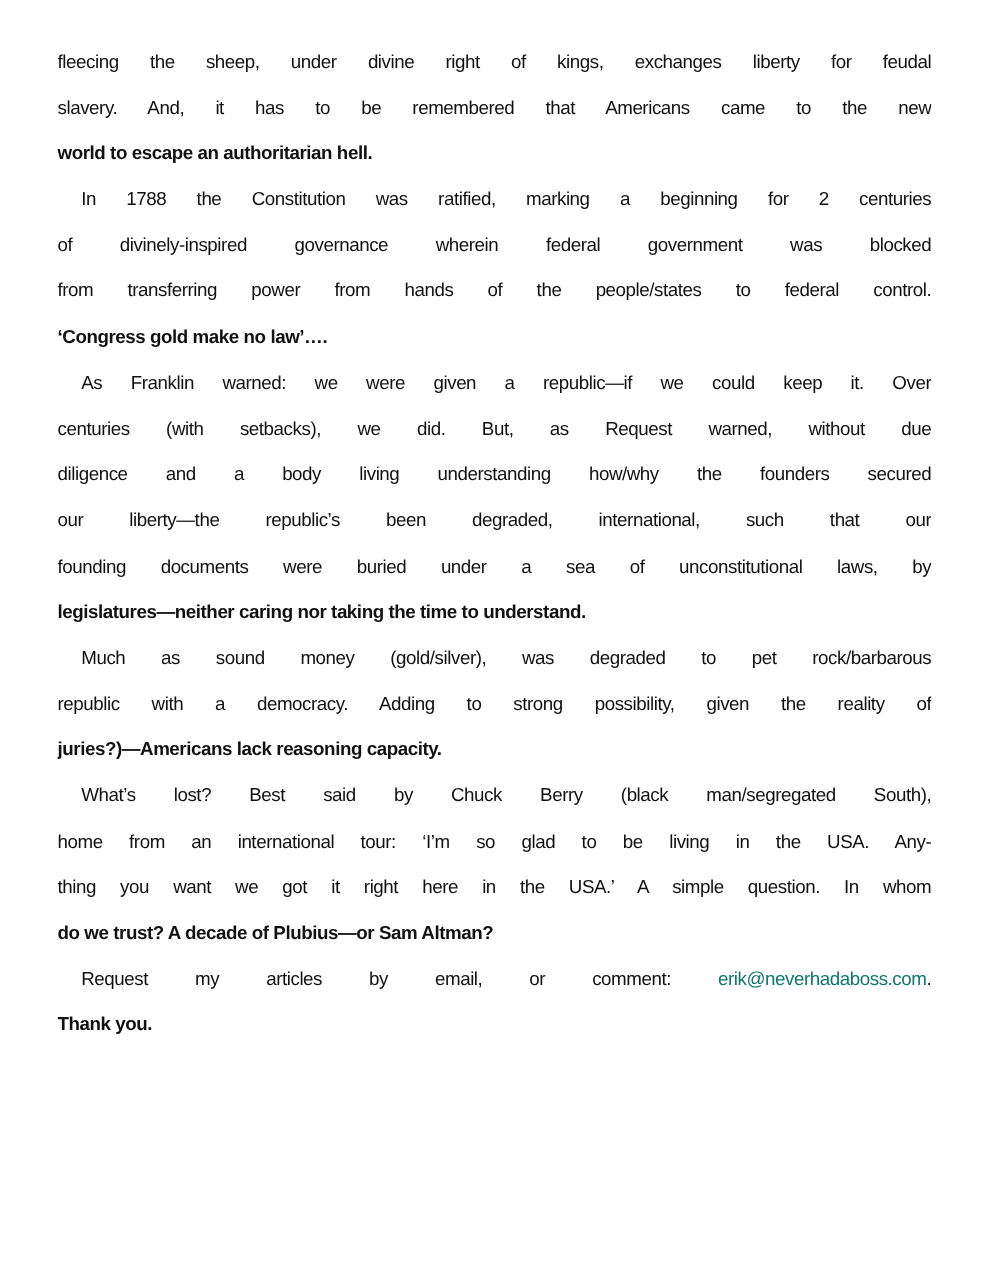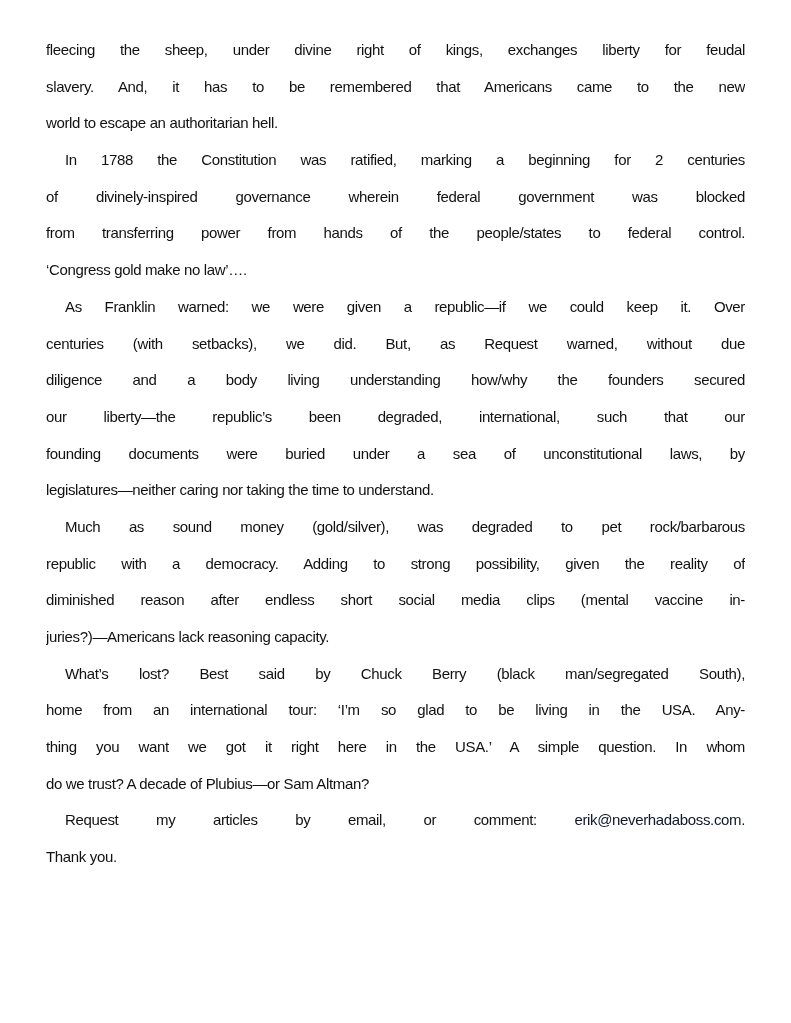--- a/index.html
+++ b/index.html
@@ -30,26 +30,27 @@
       display: block;
       height: 36.7px;
       line-height: 36.7px;
       white-space: nowrap;
       text-align: justify;
       text-align-last: justify;
       overflow: hidden;
     }
     .line.last {
       text-align-last: left;
+      font-weight: bold;
     }
     .line.indent {
       padding-left: 19px;
     }
     .email {
-      color: #0f172a;
+      color: #0f766e;
       text-decoration: none;
     }
   </style>
 </head>
 <body>
 
 <div class="page">
 
   <p class="para">
     <span class="line">fleecing the sheep, under divine right of kings, exchanges liberty for feudal</span>
@@ -69,21 +70,20 @@
     <span class="line">centuries (with setbacks), we did. But, as Request warned, without due</span>
     <span class="line">diligence and a body living understanding how/why the founders secured</span>
     <span class="line">our liberty—the republic’s been degraded, international, such that our</span>
     <span class="line">founding documents were buried under a sea of unconstitutional laws, by</span>
     <span class="line last">legislatures—neither caring nor taking the time to understand.</span>
   </p>
 
   <p class="para">
     <span class="line indent">Much as sound money (gold/silver), was degraded to pet rock/barbarous</span>
     <span class="line">republic with a democracy. Adding to strong possibility, given the reality of</span>
-    <span class="line">diminished reason after endless short social media clips (mental vaccine in-</span>
     <span class="line last">juries?)—Americans lack reasoning capacity.</span>
   </p>
 
   <p class="para">
     <span class="line indent">What’s lost? Best said by Chuck Berry (black man/segregated South),</span>
     <span class="line">home from an international tour: ‘I’m so glad to be living in the USA. Any-</span>
     <span class="line">thing you want we got it right here in the USA.’ A simple question. In whom</span>
     <span class="line last">do we trust? A decade of Plubius—or Sam Altman?</span>
   </p>
 

